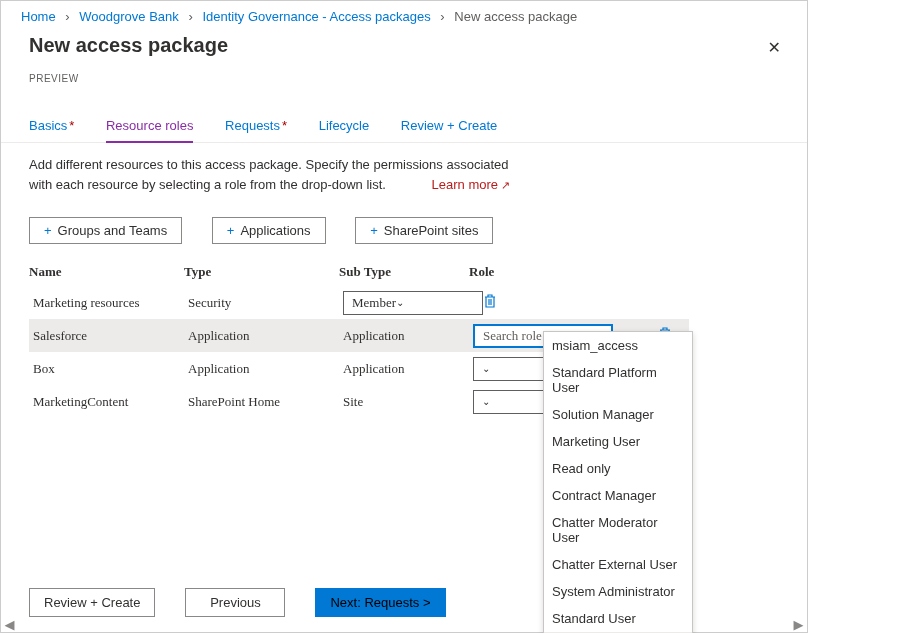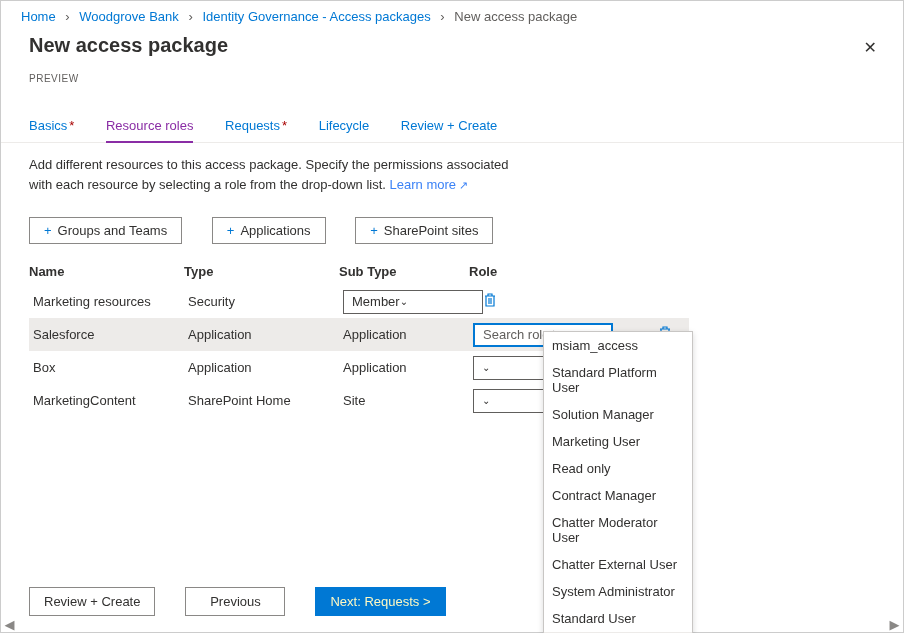--- a/index.html
+++ b/index.html
@@ -5,21 +5,21 @@
   * { box-sizing: border-box; }
   body {
     margin: 0;
     font-family: "Segoe UI", -apple-system, sans-serif;
     font-size: 13px;
     color: #323130;
     background: #fff;
     overflow-x: auto;
   }
   .page {
-    width: 904px;
+    width: 808px;
     min-height: 633px;
     position: relative;
     border: 1px solid #ccc;
   }
   .breadcrumb {
     padding: 8px 20px 6px 20px;
     font-size: 13px;
     color: #605e5c;
   }
   .breadcrumb a {
@@ -74,39 +74,40 @@
   }
   .tab .req {
     color: #a80000;
     margin-left: 2px;
   }
   .intro {
     padding: 12px 28px 0 28px;
     max-width: 560px;
     line-height: 20px;
   }
-  .intro a { color: #3b82f6; text-decoration: none; cursor: pointer; }
+  .intro a { color: #b91c1c; text-decoration: none; cursor: pointer; margin-left: 42px; }
   .extlink { font-size: 11px; margin-left: 3px; }
   .add-row {
     padding: 22px 28px 0 28px;
   }
   .add-btn {
     display: inline-flex;
     align-items: center;
     border: 1px solid #8a8886;
     background: #fff;
     padding: 5px 14px;
     margin-right: 26px;
     font-size: 13px;
     cursor: pointer;
   }
   .add-btn .plus { color: #0078d4; margin-right: 6px; font-weight: 400; }
   .table {
     margin: 14px 28px 0 28px;
     width: 660px;
+    font-family: Liberation Serif, serif;
   }
   .thead, .trow {
     display: grid;
     grid-template-columns: 155px 155px 130px 175px 40px;
     align-items: center;
   }
   .thead {
     font-weight: 600;
     padding: 6px 0;
   }
@@ -161,21 +162,21 @@
     background: #fff;
     padding: 6px 14px;
     font-size: 13px;
     cursor: pointer;
     min-width: 100px;
     text-align: center;
   }
   .btn.primary {
     background: #0078d4;
     border-color: #0078d4;
-    color: #fef9c3;
+    color: #000000;
   }
   .scrollbar-left {
     position: absolute;
     bottom: 1px;
     left: 1px;
     width: 15px;
     height: 14px;
     display: flex;
     align-items: center;
     justify-content: center;

